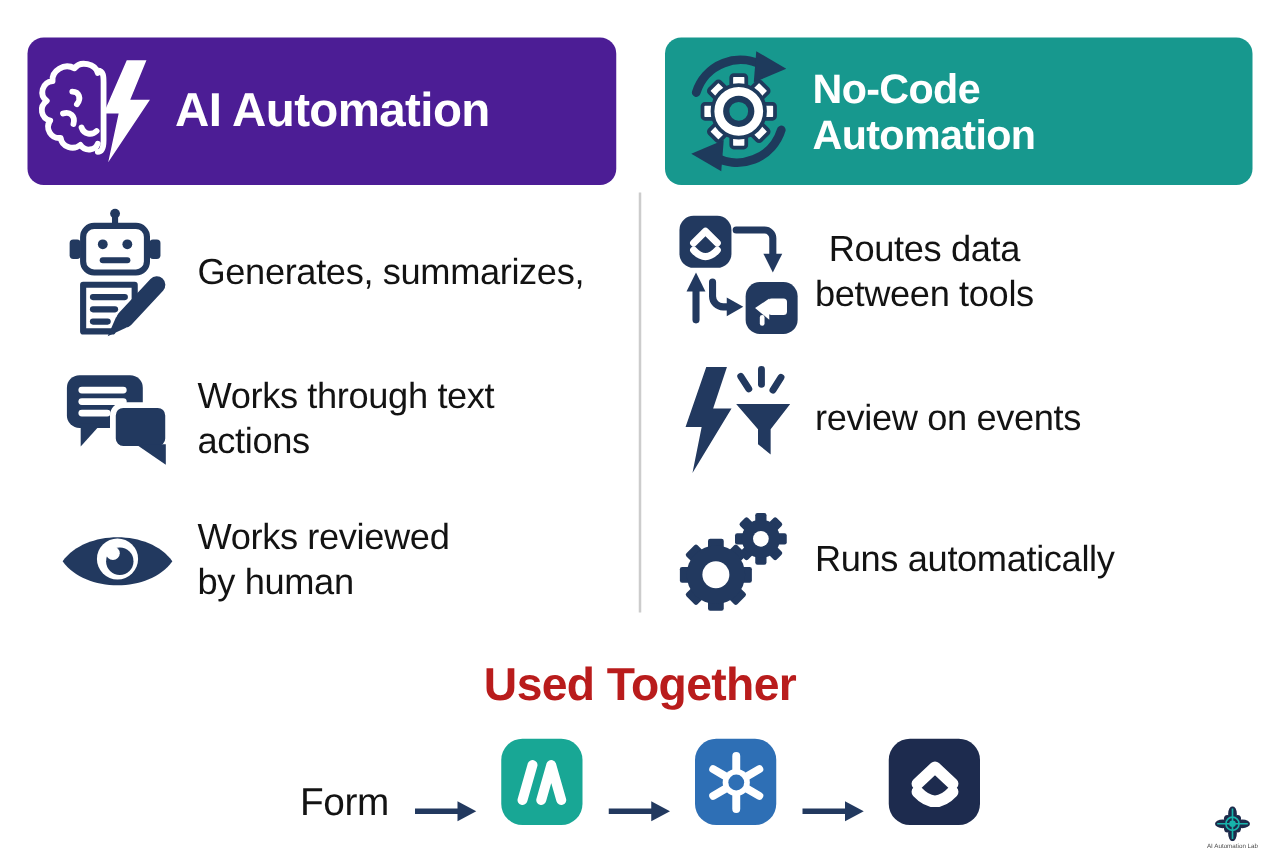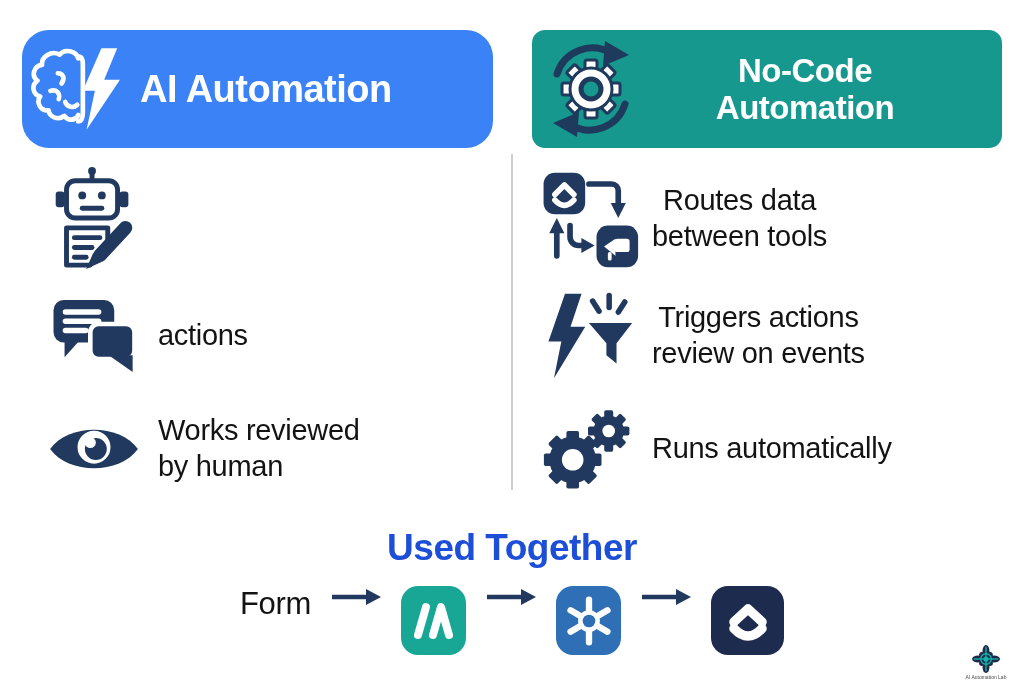--- a/index.html
+++ b/index.html
@@ -3,47 +3,47 @@
 <meta charset="utf-8">
 <style>
   * { margin: 0; padding: 0; box-sizing: border-box; }
   html,body { width:1024px; height:683px; }
   body { font-family:"Liberation Sans", sans-serif; background:#ffffff; overflow:hidden; }
   .canvas { position:relative; width:1024px; height:683px; background:#ffffff; }
 
   
   .banner { position:absolute; top:30px; height:118px; border-radius:13px;
             display:flex; align-items:center; }
-  .banner-left  { left:22px;  width:471px; background:#3b82f6;border-radius:27px; }
+  .banner-left  { left:22px;  width:471px; background:#4c1d95; }
   .banner-right { left:532px; width:470px; background:#17988e; }
   .banner .b-icon { width:118px; display:flex; justify-content:center; align-items:center; flex:0 0 118px; }
   .banner h1 { color:#ffffff; font-weight:bold; letter-spacing:-0.5px; }
   .banner-left h1  { font-size:38px; }
-  .banner-right h1 { font-size:33px; line-height:1.13; width:310px;text-align:center; }
+  .banner-right h1 { font-size:33px; line-height:1.13; width:310px; }
 
   
   .v-divider { position:absolute; left:511px; top:154px; width:2px; height:336px; background:#cccccc; }
 
   
   .row { position:absolute; display:flex; align-items:center; width:478px; }
   .row .r-icon { flex:0 0 128px; display:flex; justify-content:center; align-items:center; }
   .row .r-text { font-size:29px; color:#131313; line-height:1.24; letter-spacing:-0.3px; }
   .col-l { left:30px; }
   .col-r { left:524px;text-align:center; }
   .row-1 { top:164px; height:110px; }
   .row-2 { top:288px; height:96px; }
   .row-3 { top:400px; height:98px; }
 
   
   .used-together { position:absolute; top:527px; left:0; width:1024px; text-align:center;
-                   font-size:37px; font-weight:bold; color:#1d4ed8; letter-spacing:-0.5px; }
+                   font-size:37px; font-weight:bold; color:#b91c1c; letter-spacing:-0.5px; }
 
   
   .flow { position:absolute; top:586px; left:0; width:1024px; height:74px;
-          display:flex; justify-content:center; align-items:flex-start; gap:19px; }
+          display:flex; justify-content:center; align-items:flex-end; gap:19px; }
   .flow .form-label { font-size:31px; color:#131313; letter-spacing:-0.3px; }
   .logo-tile { width:65px; height:69px; border-radius:17px; display:flex;
                justify-content:center; align-items:center; }
   .tile-make    { background:#18a795; }
   .tile-openai  { background:#2e6fb5; }
   .tile-clickup { background:#1d2b4e; width:73px; }
 
   
   .watermark { position:absolute; right:8px; bottom:3px; width:60px;
                display:flex; flex-direction:column; align-items:center; }
@@ -117,38 +117,40 @@
         <rect x="76" y="27" width="9" height="16" rx="3" fill="#22395f"></rect>
         <circle cx="38" cy="31" r="4" fill="#22395f"></circle>
         <circle cx="58" cy="31" r="4" fill="#22395f"></circle>
         <g>
           <line x1="56" y1="92" x2="82" y2="64" stroke="#22395f" stroke-width="14" stroke-linecap="round"></line>
           <polygon points="42,106 57,99 49,90" fill="#22395f"></polygon>
         </g>
       </svg>
     </div>
     <div class="r-text">
+      <div>Generates, summarizes,</div>
     </div>
   </div>
 
   <div class="row col-l row-2">
     <div class="r-icon">
       <svg width="92" height="84" viewBox="0 0 100 90">
         <rect x="6" y="6" width="66" height="46" rx="11" fill="#22395f"></rect>
         <polygon points="18,48 36,48 18,68" fill="#22395f"></polygon>
         <rect x="16" y="16" width="42" height="6" rx="3" fill="#ffffff"></rect>
         <rect x="16" y="26" width="42" height="6" rx="3" fill="#ffffff"></rect>
         <rect x="16" y="36" width="28" height="6" rx="3" fill="#ffffff"></rect>
         <g>
           <rect x="46" y="32" width="48" height="38" rx="9" fill="#22395f" stroke="#ffffff" stroke-width="5"></rect>
           <polygon points="66,66 92,66 92,84" fill="#22395f"></polygon>
         </g>
       </svg>
     </div>
     <div class="r-text">
+      <div>Works through text</div>
       <div>actions</div>
     </div>
   </div>
 
   <div class="row col-l row-3">
     <div class="r-icon">
       <svg width="102" height="64" viewBox="0 0 110 70">
         <path d="M7 35 C 27 7, 83 7, 103 35 C 83 63, 27 63, 7 35 Z" fill="#22395f"></path>
         <circle cx="55" cy="33" r="18" fill="#ffffff"></circle>
         <circle cx="57" cy="35" r="12" fill="#22395f"></circle>
@@ -197,21 +199,20 @@
         <polygon points="30,4 12,56 26,56 18,96 52,40 36,40 48,4" fill="#22395f"></polygon>
         <g stroke="#22395f" stroke-width="6" stroke-linecap="round">
           <line x1="60" y1="12" x2="67" y2="23"></line>
           <line x1="78" y1="6" x2="78" y2="19"></line>
           <line x1="95" y1="13" x2="88" y2="24"></line>
         </g>
         <polygon points="56,36 103,36 86,58 86,80 75,71 75,58" fill="#22395f"></polygon>
       </svg>
     </div>
     <div class="r-text">
-      <div>Triggers actions</div>
       <div>review on events</div>
     </div>
   </div>
 
   <div class="row col-r row-3">
     <div class="r-icon">
       <svg width="100" height="90" viewBox="0 0 110 100">
         <g fill="#22395f">
           <rect x="73" y="7" width="10" height="10" rx="2" transform="rotate(0 78 30)"></rect>
           <rect x="73" y="7" width="10" height="10" rx="2" transform="rotate(45 78 30)"></rect>

